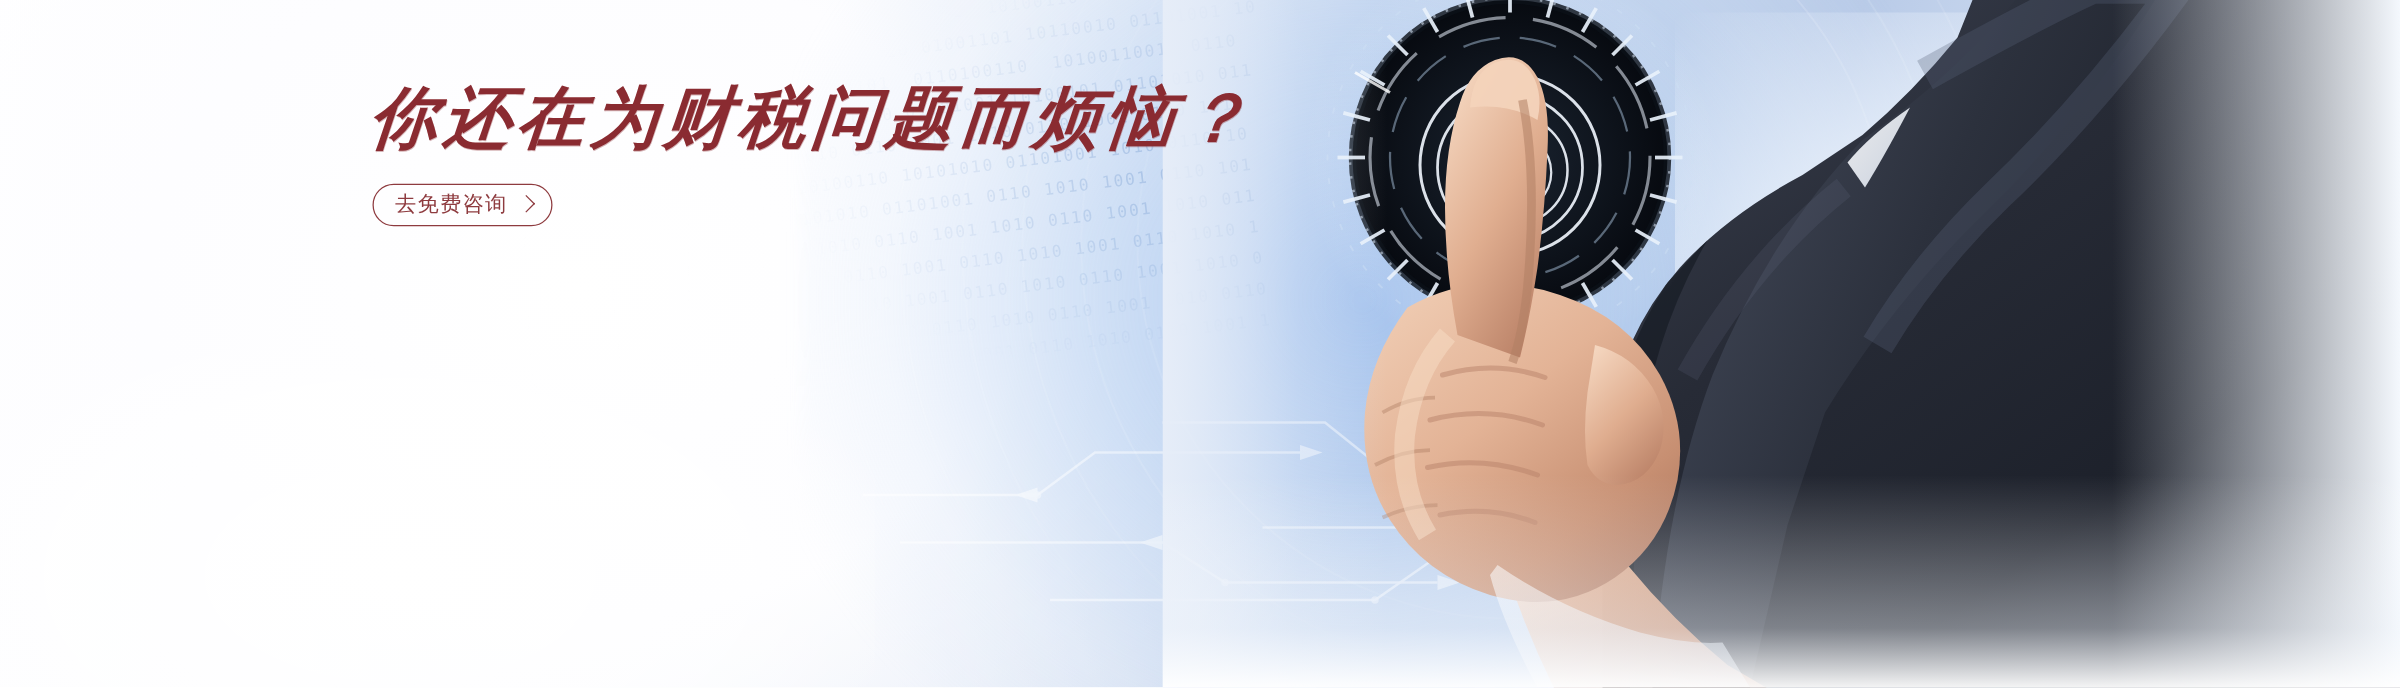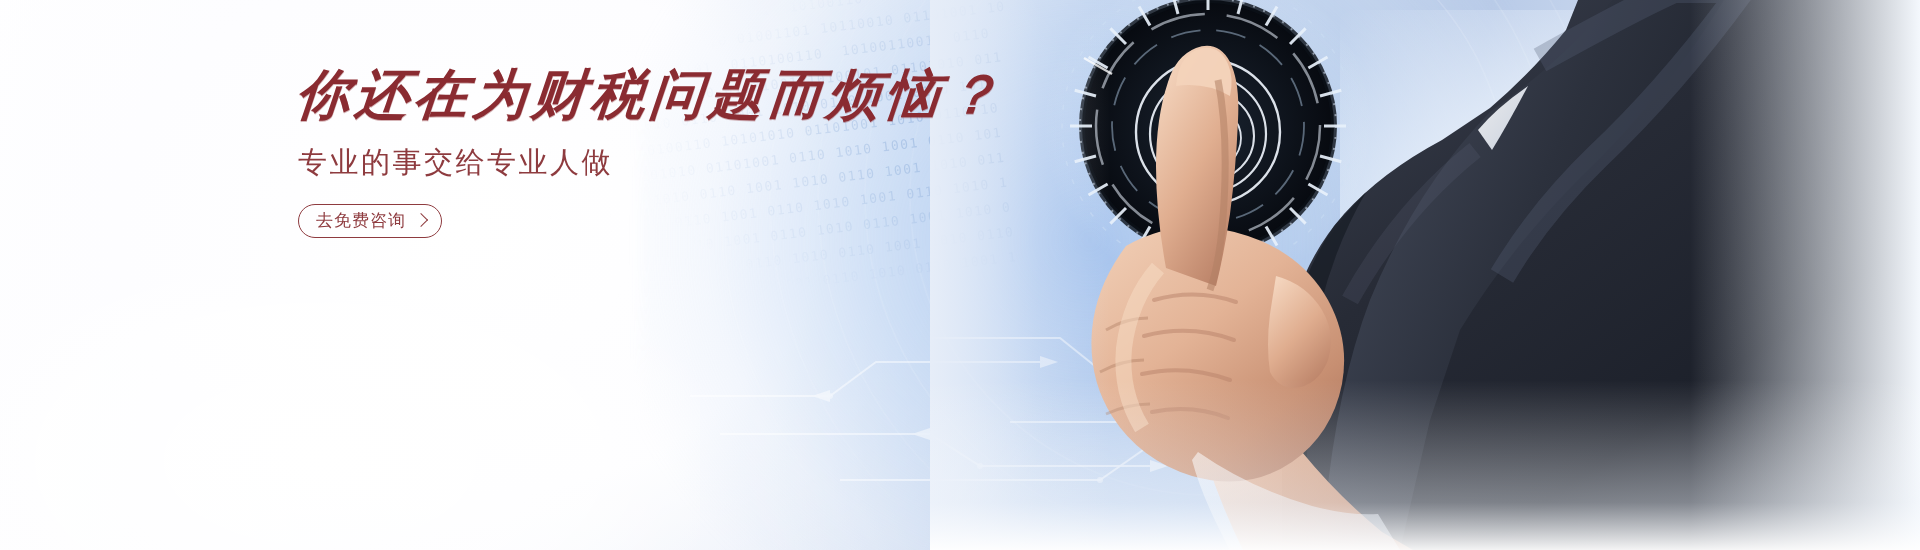--- a/index.html
+++ b/index.html
@@ -426,21 +426,20 @@
 
       <rect x="0" y="0" width="180" height="550" fill="url(#edgeFadeL)"></rect>
       <rect x="760" y="0" width="230" height="550" fill="url(#edgeFadeR)"></rect>
       <rect x="0" y="380" width="990" height="170" fill="url(#edgeFadeB)"></rect>
     </svg>
   </div>
 
   <div class="content">
     <h1 class="headline">你还在为财税问题而烦恼？</h1>
 
-    <div class="subtitle">专业的事交给专业人做</div>
 
 
     <div class="cta-row">
       <button class="cta-button">
         <span>去免费咨询</span>
         <span class="cta-chevron"></span>
       </button>
     </div>
   </div>
 

